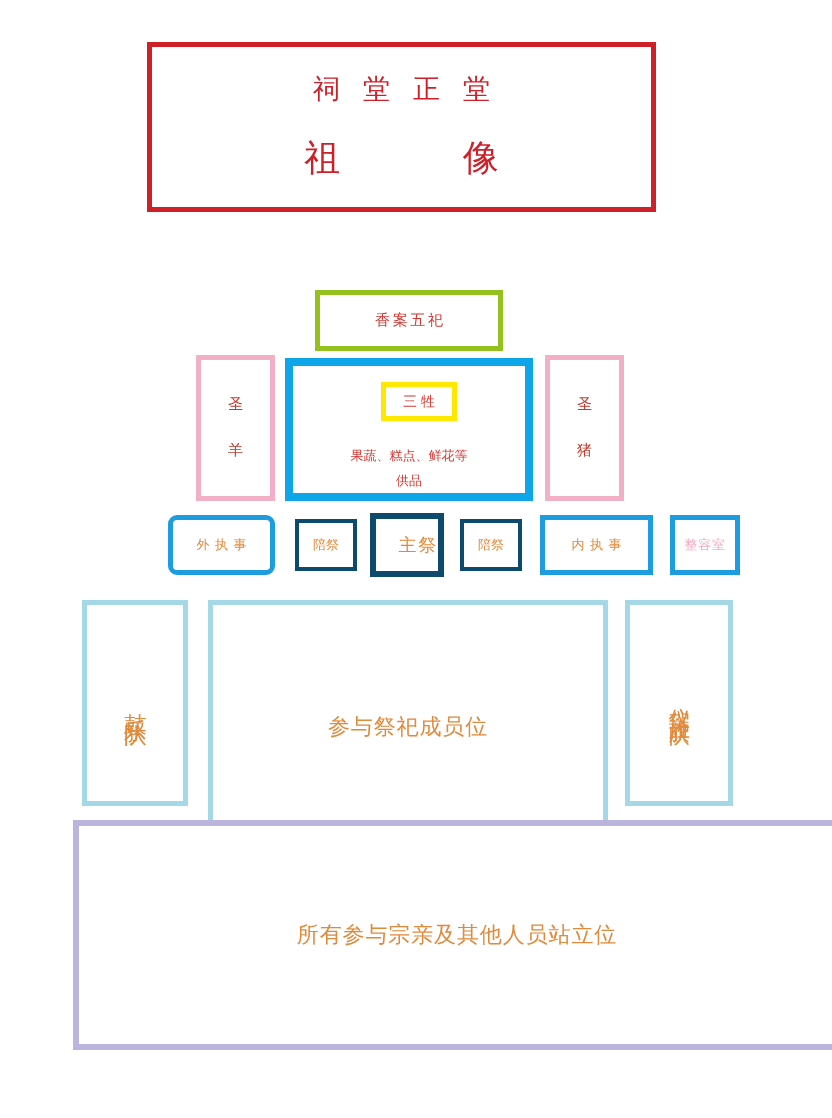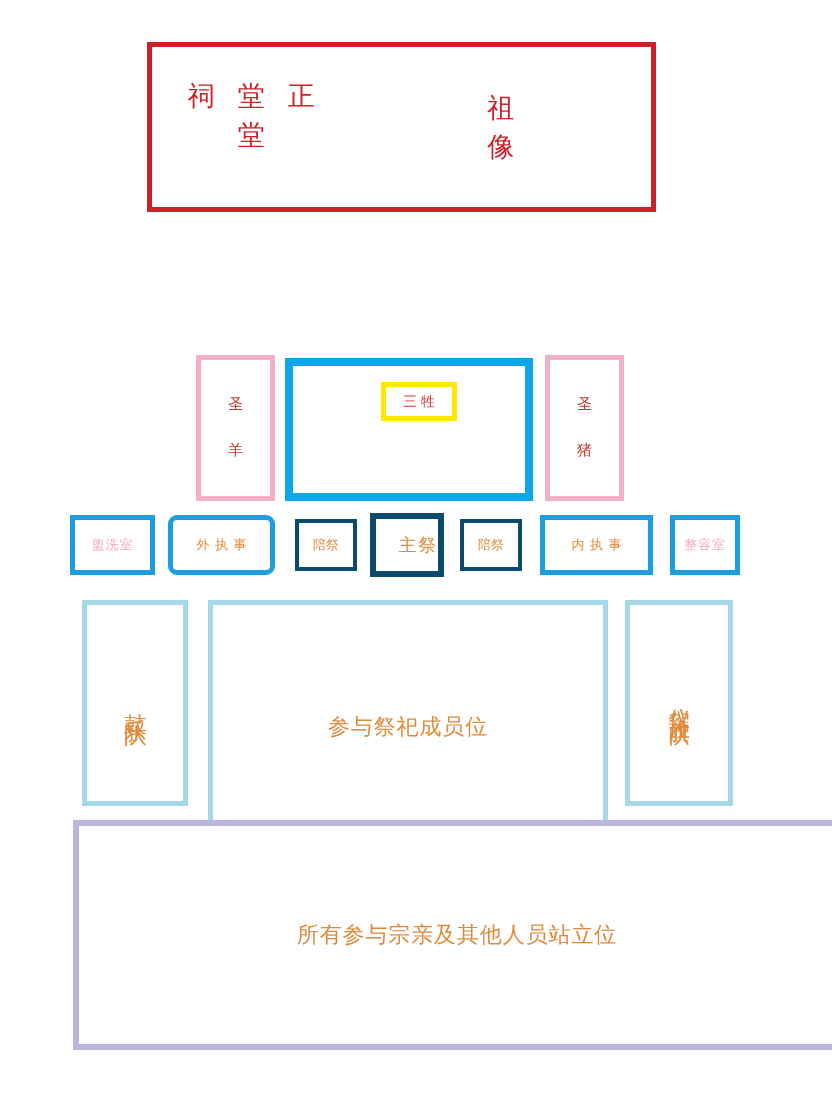--- a/index.html
+++ b/index.html
@@ -30,33 +30,33 @@
   .vtext {
     writing-mode: vertical-rl;
     text-orientation: upright;
     letter-spacing: 0.22em;
   }
 
   
   #hall-box {
     left: 147px; top: 42px; width: 509px; height: 170px;
     border: 5px solid #CE2029;
-    flex-direction: row;
+    flex-direction: column;
     justify-content: center;
   }
   #hall-line-1 {
     color: #CE2029;
     font-size: 27px;
     letter-spacing: 0.85em;
     padding-left: 0.85em;
     margin-bottom: 24px;
   }
   #hall-line-2 {
     color: #CE2029;
-    font-size: 27px;
+    font-size: 36px;
     letter-spacing: 3.4em;
     padding-left: 3.4em;
   }
 
   
   #incense-box {
     left: 315px; top: 290px; width: 188px; height: 61px;
     border: 5px solid #95C11F;
     color: #D23A34;
     font-size: 15px;
@@ -149,40 +149,44 @@
 </head>
 <body>
 
 <div id="stage">
 
   <div class="box" id="hall-box">
     <span id="hall-line-1">祠堂正堂</span>
     <span id="hall-line-2">祖像</span>
   </div>
 
+  <div class="box" id="incense-box">
+    <span>香案五祀</span>
+  </div>
 
   <div class="box" id="offering-box">
     <div id="sanxing-box">
       <span>三牲</span>
     </div>
+    <div id="offering-text">
+      <div>果蔬、糕点、鲜花等</div>
+      <div>供品</div>
+    </div>
   </div>
 
   <div class="box animal-box" id="goat-box">
     <span class="animal-ch">圣</span>
     <span class="animal-ch">羊</span>
   </div>
 
   <div class="box animal-box" id="pig-box">
     <span class="animal-ch">圣</span>
     <span class="animal-ch">猪</span>
   </div>
 
-  <div class="box row-box blue-box" id="washroom-box">
-    <span class="pink-label">盥洗室</span>
-  </div>
 
   <div class="box row-box blue-box" id="outer-staff-box">
     <span class="orange-label">外执事</span>
   </div>
 
   <div class="box row-box orange-box" id="assist-left-box">
     <span>陪祭</span>
   </div>
 
   <div class="box row-box orange-box" id="chief-box">

